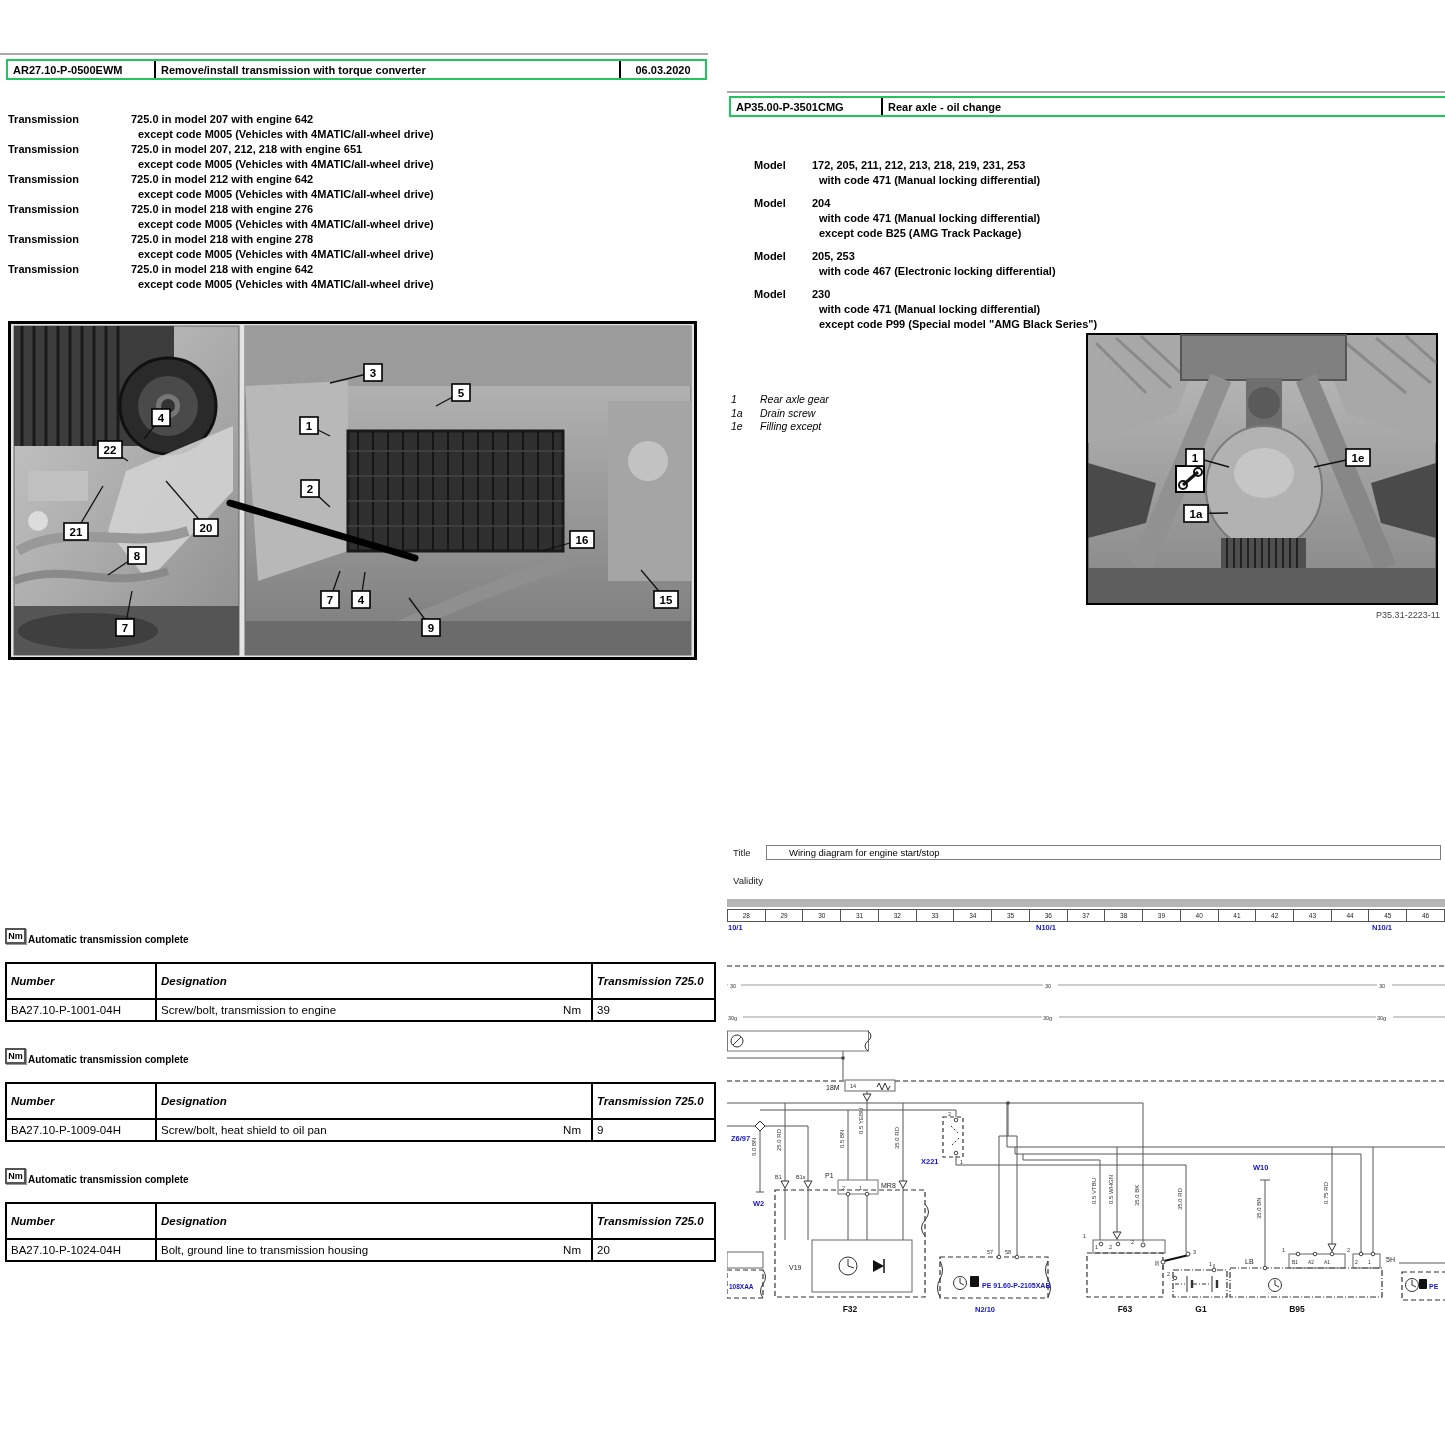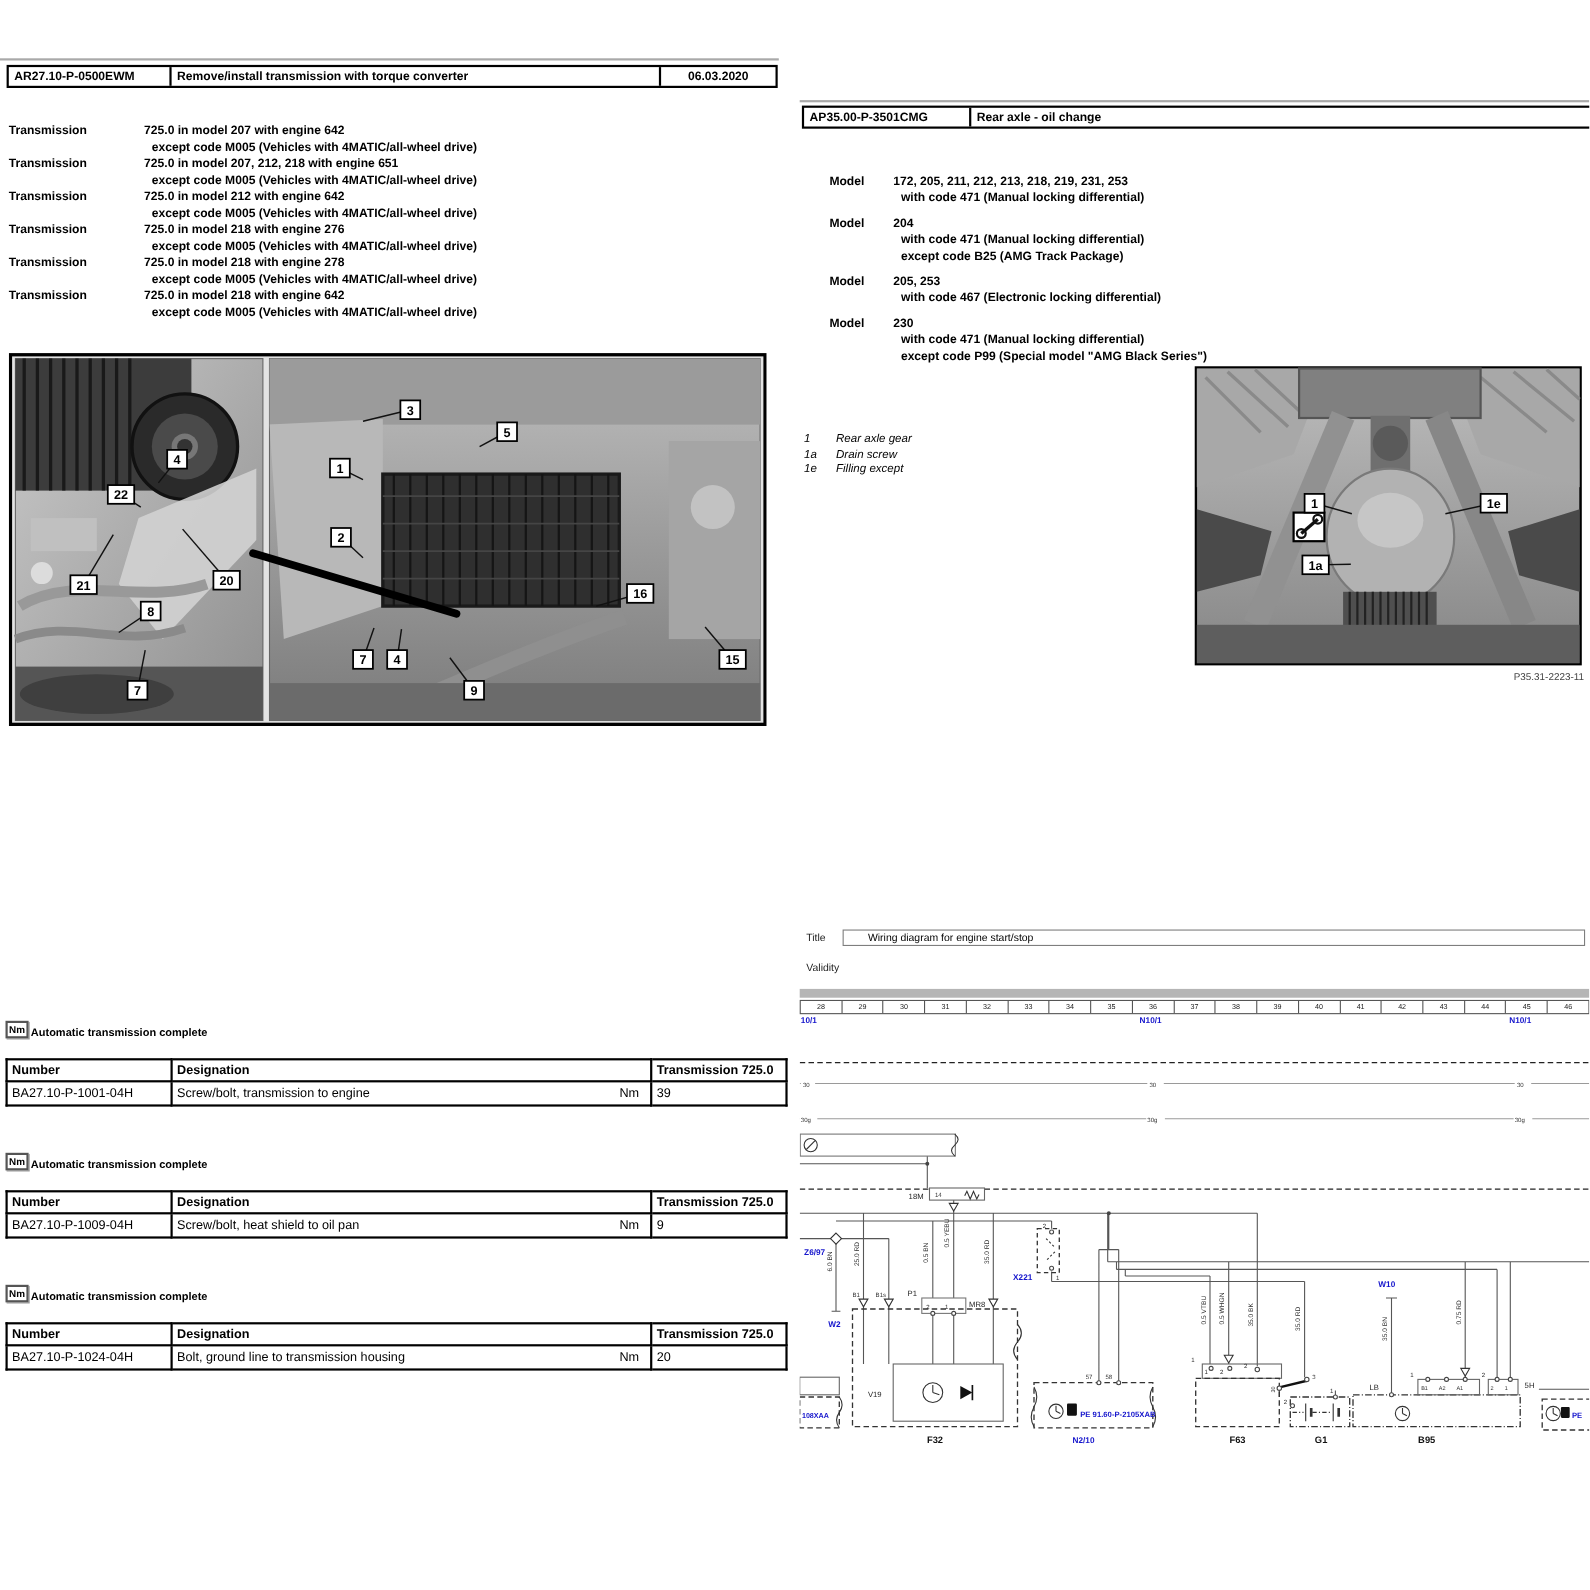--- a/index.html
+++ b/index.html
@@ -1,21 +1,21 @@
 <!DOCTYPE html>
 <html><head>
 <meta charset="utf-8">
 <style>
   * { margin:0; padding:0; box-sizing:border-box; }
   html,body { background:#fff; }
   body { font-family:"Liberation Sans", sans-serif; }
   #canvas { position:relative; width:1445px; height:1445px; background:#fff; overflow:hidden; }
   .gray-rule { position:absolute; height:2px; background:#a9a9a9; }
 
-  .doc-header { position:absolute; display:flex; border:2px solid #000000; background:#fff;
+  .doc-header { position:absolute; display:flex; border:2px solid #22c55e; background:#fff;
     font-weight:bold; font-size:11px; height:21px;justify-content:space-between; }
   .doc-header .cell { padding:3px 5px 0 5px; white-space:nowrap; overflow:hidden; }
   .doc-header .c-code { width:148px; border-right:2px solid #000; }
   .doc-header .c-title { flex:1; }
   .doc-header .c-date { border-left:2px solid #000; text-align:center; }
 
   .spec-list { position:absolute; font-size:11px; font-weight:bold; line-height:15px; color:#000; }
   .srow { display:flex; }
   .slab { flex:none; }
   .tl-lab { width:123px; }
@@ -30,21 +30,21 @@
 
   .photo-panel { position:absolute; }
   .photo-caption { position:absolute; font-size:9px; color:#444; }
 
   .nm-badge { position:absolute; width:21px; height:16px; border:2px solid #555; box-shadow:1px 1px 0 #999;
     font-size:9px; font-weight:bold; text-align:center; line-height:12px; background:#fff; }
   .sect-title { position:absolute; font-size:10px; font-weight:bold; }
   .spec-table { position:absolute; border-collapse:collapse; table-layout:fixed; width:709px; background:#fff; }
   .spec-table td, .spec-table th { border:2px solid #000; font-size:11.5px; text-align:left;
     padding:2px 4px; white-space:nowrap; overflow:hidden; }
-  .spec-table th { font-weight:bold; height:20px; }
+  .spec-table th { font-weight:bold; height:36px;font-style:italic; }
   .spec-table td { height:22px; }
   .col-num { width:150px; } .col-des { width:436px; } .col-val { width:123px; }
   .cell-num { font-size:9.5px; font-weight:normal; }
   .des-wrap { display:flex; justify-content:space-between; }
   .des-unit { padding-right:6px; }
 
   .field-label { position:absolute; font-size:9.5px; color:#222; }
   .field-box { position:absolute; height:15px; border:1px solid #7e7e7e; background:#fff;
     font-size:9.5px; color:#000; padding:1px 0 0 22px; white-space:nowrap; overflow:hidden; }
   .gray-bar { position:absolute; background:#b5b5b5; }
@@ -58,21 +58,21 @@
 </style>
 </head>
 <body>
 
 <div id="canvas">
 
   <div class="gray-rule" style="left:0;top:53px;width:708px;"></div>
   <div class="doc-header" style="left:6px;top:59px;width:701px;">
     <div class="cell c-code">AR27.10-P-0500EWM</div>
     <div class="cell c-title">Remove/install transmission with torque converter</div>
-    <div class="cell c-date" style="width:106px;">06.03.2020</div>
+    <div class="cell c-date" style="width:86px;">06.03.2020</div>
   </div>
   <div class="spec-list" style="left:8px;top:112px;width:702px;" id="tl-rows">
       <div class="srow">
         <span class="slab tl-lab">Transmission</span>
         <span>
           <div>725.0 in model 207 with engine 642</div>
           <div class="cont">except code M005 (Vehicles with 4MATIC/all-wheel drive)</div>
         </span>
       </div>
       <div class="srow">

